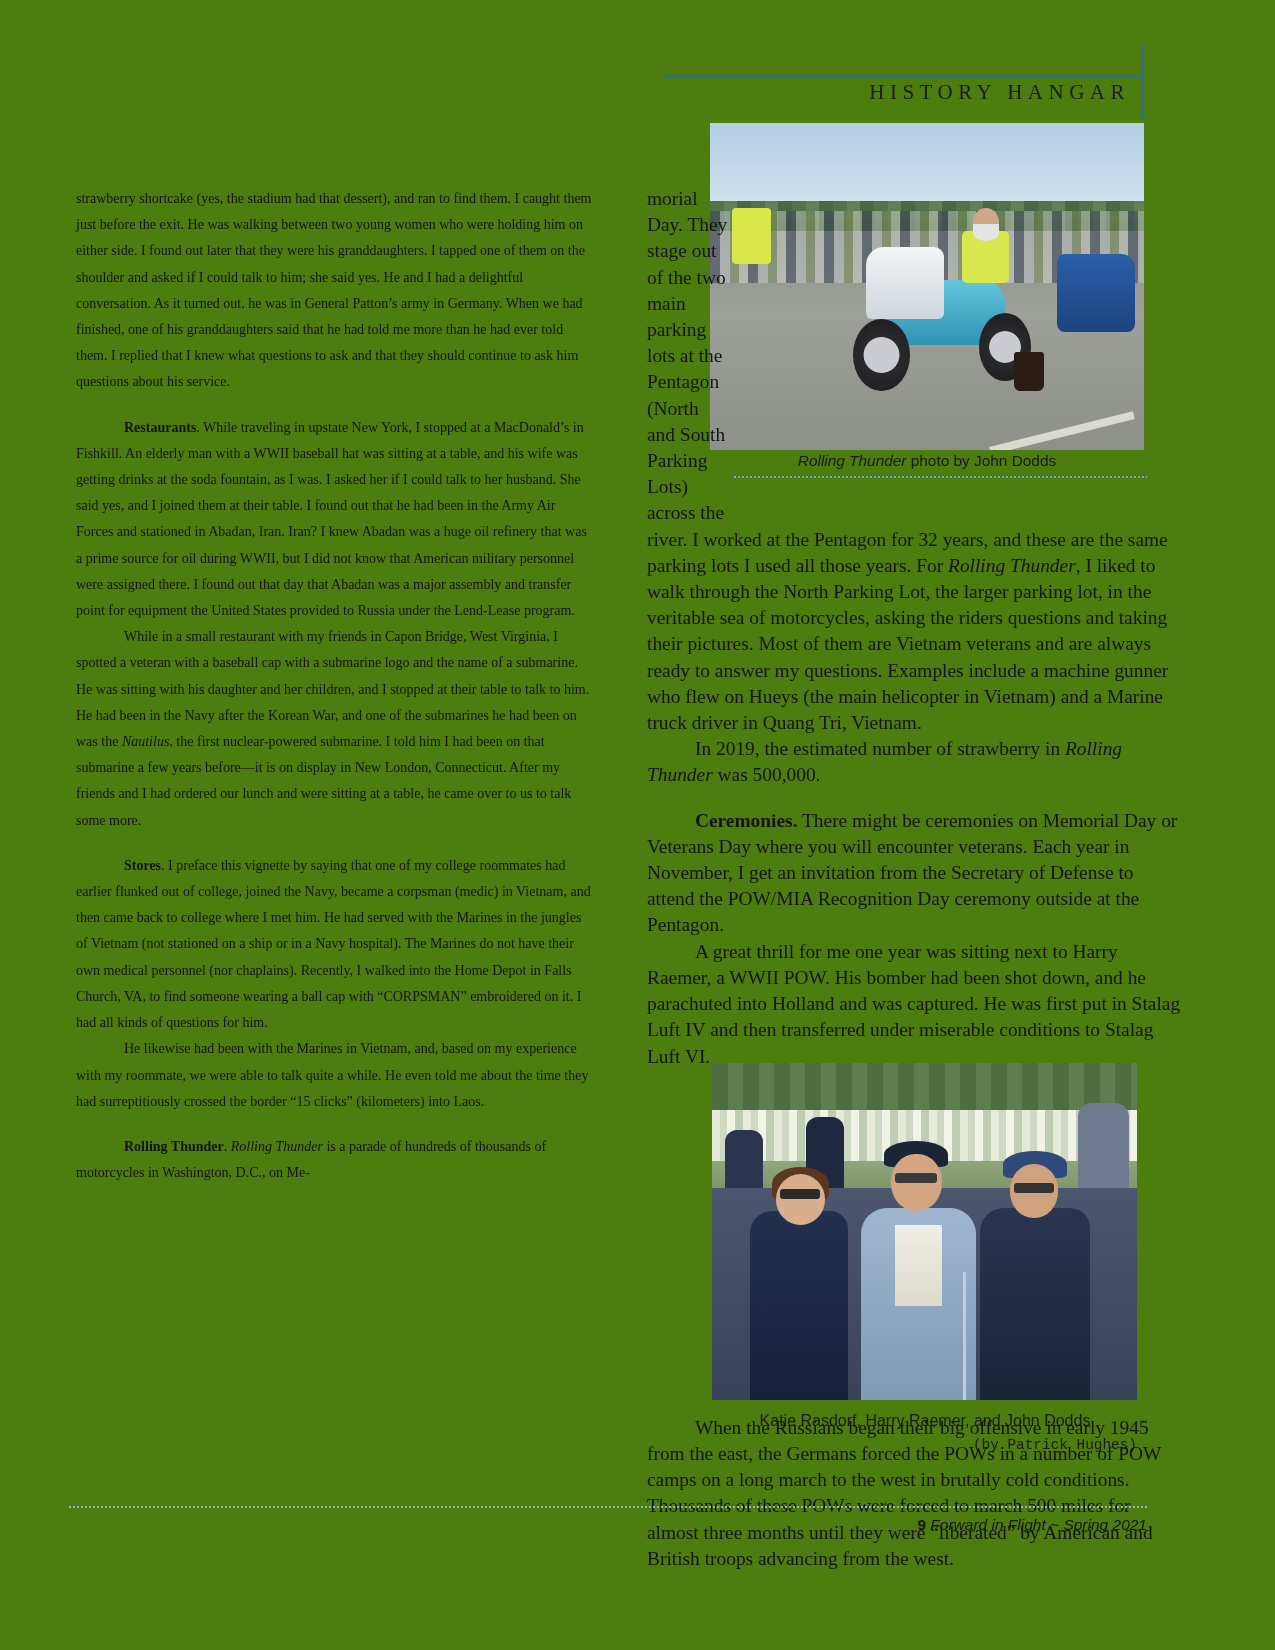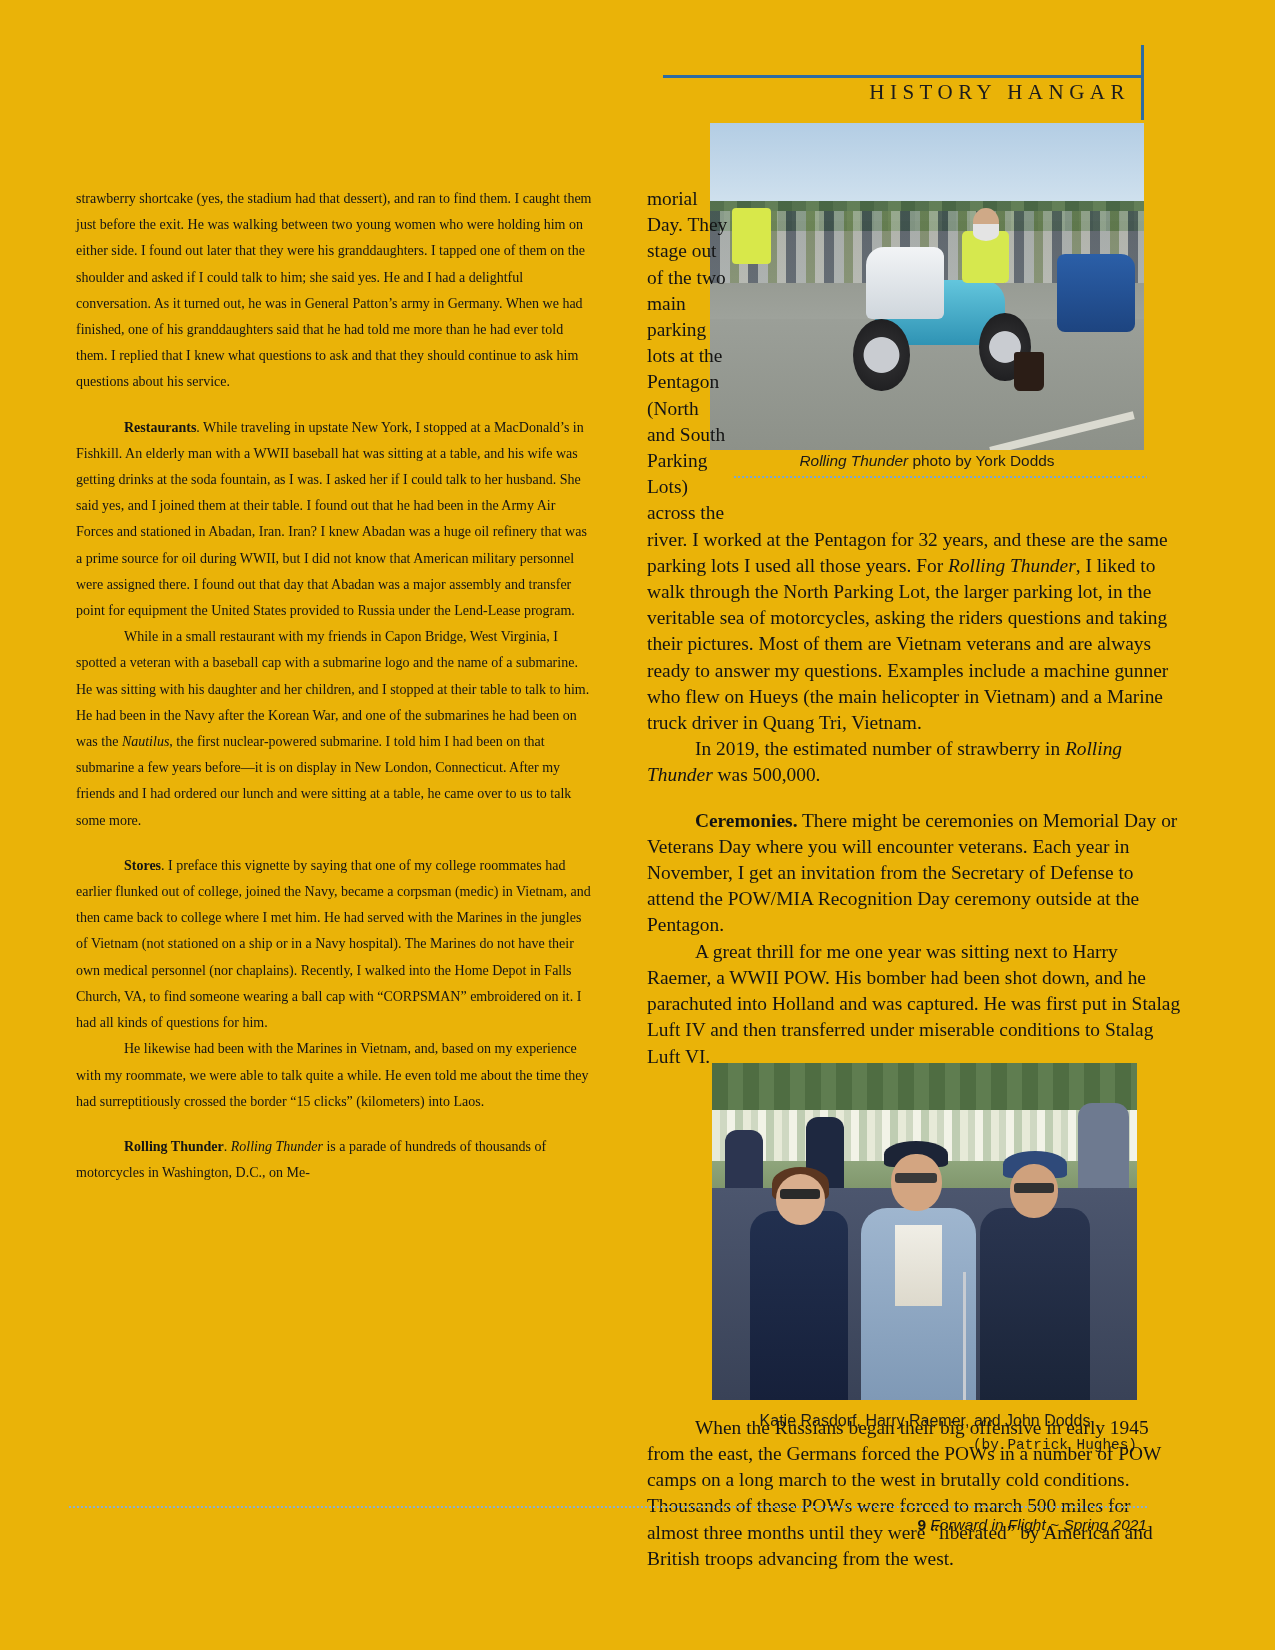--- a/index.html
+++ b/index.html
@@ -4,21 +4,21 @@
 <style>
   html, body {
     margin: 0;
     padding: 0;
     background: #ffffff;
   }
   .page {
     position: relative;
     width: 1275px;
     height: 1650px;
-    background: #eab308;
+    background: #4d7c0f;
     font-family: "Liberation Serif", serif;
     overflow: hidden;
   }
 
   
   .header-rule {
     position: absolute;
     left: 663px;
     top: 75px;
     width: 480px;
@@ -271,21 +271,21 @@
     <div class="ph1-bike-body"></div>
     <div class="ph1-fairing"></div>
     <div class="ph1-wheel1"></div>
     <div class="ph1-wheel2"></div>
     <div class="ph1-vest2"></div>
     <div class="ph1-rider-head"></div>
     <div class="ph1-beard"></div>
     <div class="ph1-boot"></div>
     <div class="ph1-line"></div>
   </div>
-  <div class="cap1"><em>Rolling Thunder</em><span> photo by York Dodds</span></div>
+  <div class="cap1"><em>Rolling Thunder</em><span> photo by John Dodds</span></div>
   <div class="cap-dots"></div>
 
   <div class="photo2">
     <div class="ph2-hedge"></div>
     <div class="ph2-flowers"></div>
     <div class="ph2-lawn"></div>
     <div class="ph2-bgfig1"></div>
     <div class="ph2-bgfig2"></div>
     <div class="ph2-bgfig3"></div>
     <div class="ph2-seats"></div>

